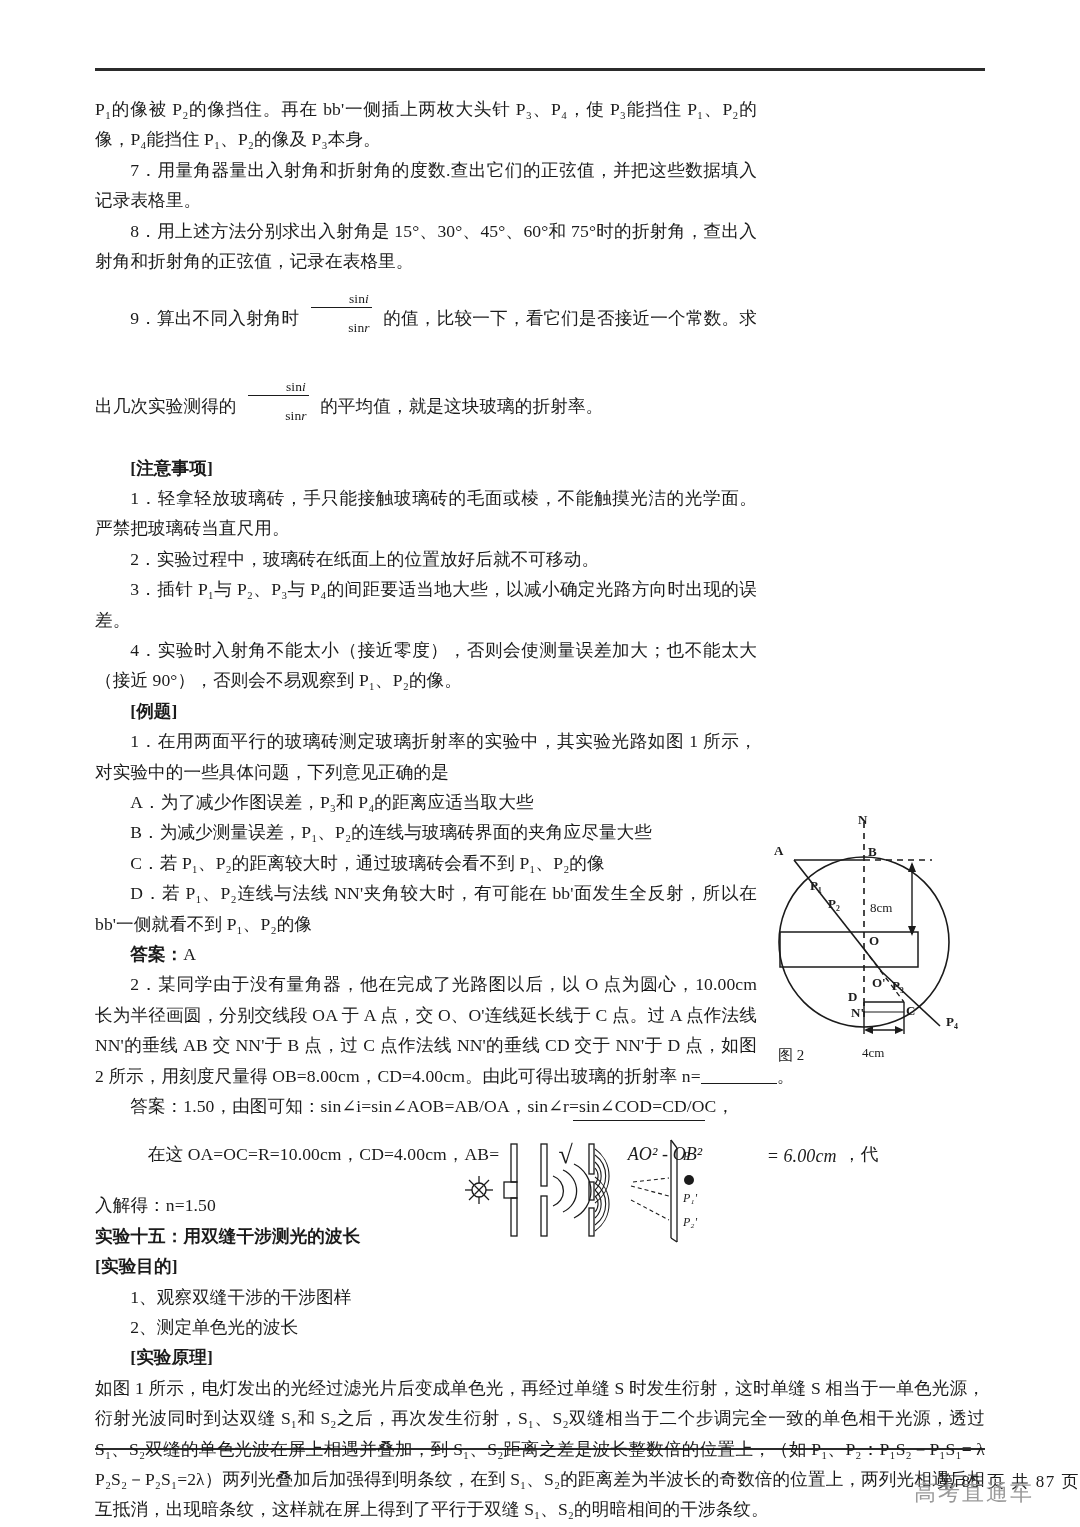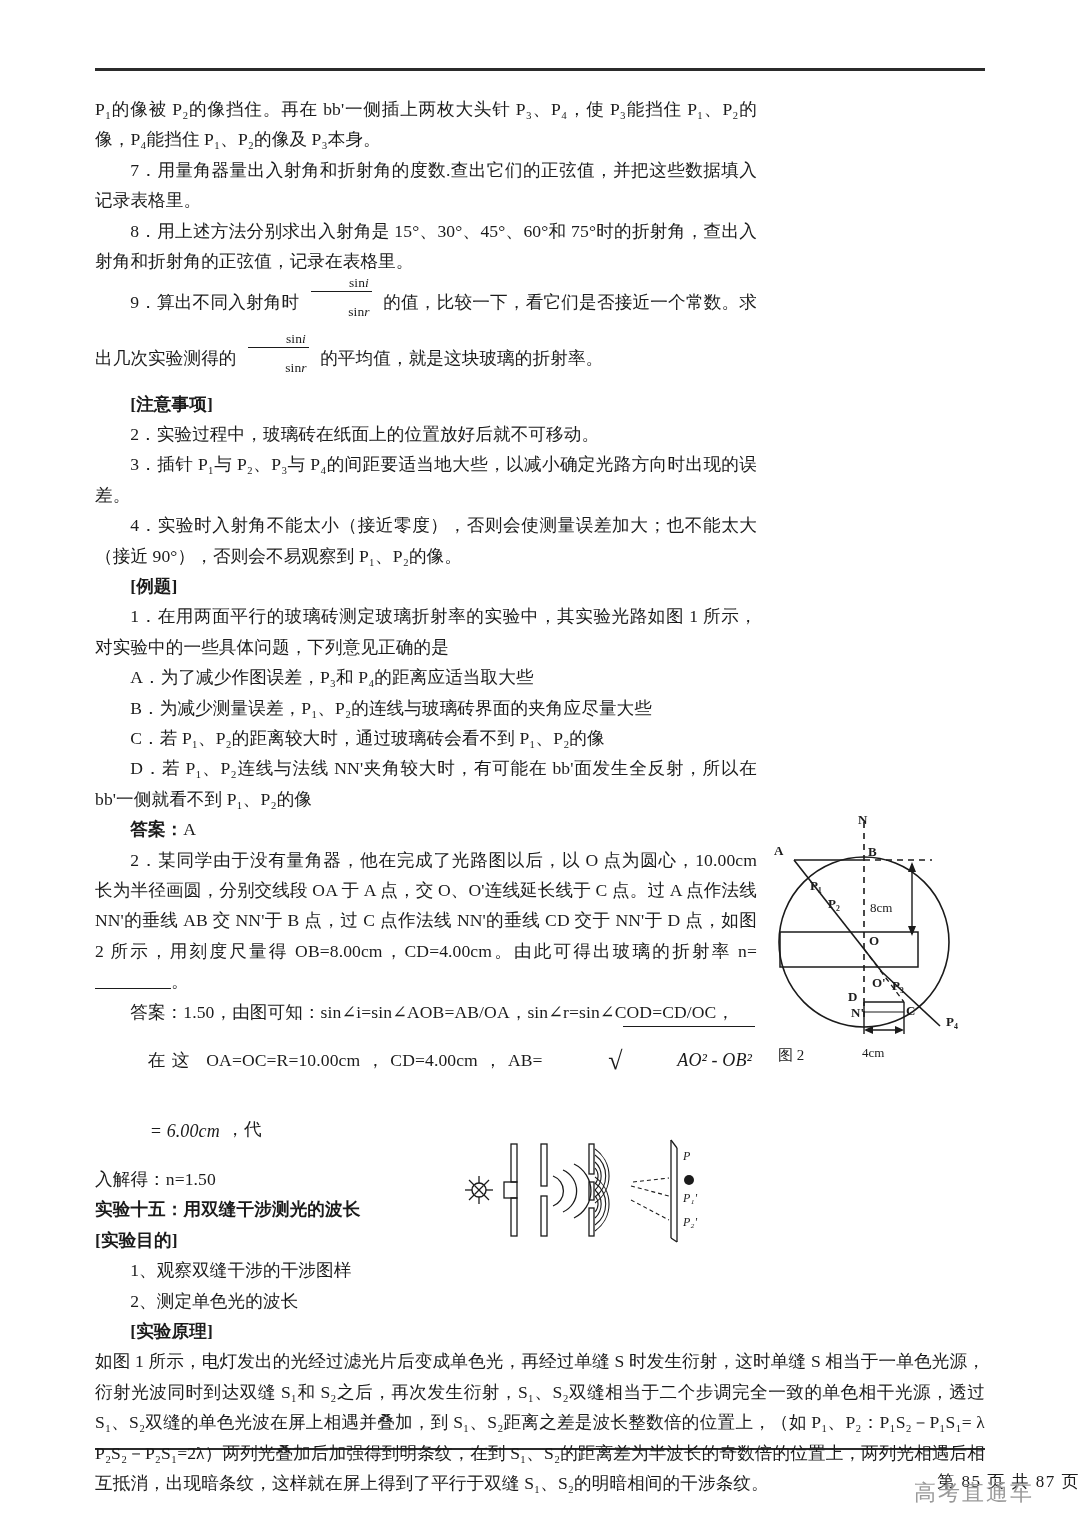--- a/index.html
+++ b/index.html
@@ -59,21 +59,21 @@
     vertical-align: -2px;
   }
   
   .frac {
     display: inline-block;
     vertical-align: middle;
     text-align: center;
     font-size: 13.5px;
     line-height: 1.15;
     font-style: italic;
-    margin: 0 7px;
+    margin: 16px 7px;
     position: relative;
     top: -1px;
   }
   .frac .num { display: block; padding: 0 2px; }
   .frac .den { display: block; border-top: 1.2px solid #1b1b1b; padding: 12px 2px; }
   .frac .nm { font-style: normal; }
   
   .radical {
     display: inline-block;
     vertical-align: middle;
@@ -174,20 +174,21 @@
       </span>
       <span>的值，比较一下，看它们是否接近一个常数。求出几次实验测得的</span>
       <span class="frac">
         <span class="num"><span class="nm">sin</span><span>i</span></span>
         <span class="den"><span class="nm">sin</span><span>r</span></span>
       </span>
       <span>的平均值，就是这块玻璃的折射率。</span>
     </p>
 
     <p class="body-line ind bold">[注意事项]</p>
+    <p class="body-line ind">1．轻拿轻放玻璃砖，手只能接触玻璃砖的毛面或棱，不能触摸光洁的光学面。严禁把玻璃砖当直尺用。</p>
     <p class="body-line ind">2．实验过程中，玻璃砖在纸面上的位置放好后就不可移动。</p>
     <p class="body-line ind">3．插针 P₁与 P₂、P₃与 P₄的间距要适当地大些，以减小确定光路方向时出现的误差。</p>
     <p class="body-line ind">4．实验时入射角不能太小（接近零度），否则会使测量误差加大；也不能太大（接近 90°），否则会不易观察到 P₁、P₂的像。</p>
 
     <p class="body-line ind bold">[例题]</p>
     <p class="body-line ind">1．在用两面平行的玻璃砖测定玻璃折射率的实验中，其实验光路如图 1 所示，对实验中的一些具体问题，下列意见正确的是</p>
     <p class="body-line ind">A．为了减少作图误差，P₃和 P₄的距离应适当取大些</p>
     <p class="body-line ind">B．为减少测量误差，P₁、P₂的连线与玻璃砖界面的夹角应尽量大些</p>
     <p class="body-line ind">C．若 P₁、P₂的距离较大时，通过玻璃砖会看不到 P₁、P₂的像</p>
     <p class="body-line ind">D．若 P₁、P₂连线与法线 NN'夹角较大时，有可能在 bb'面发生全反射，所以在 bb'一侧就看不到 P₁、P₂的像</p>

